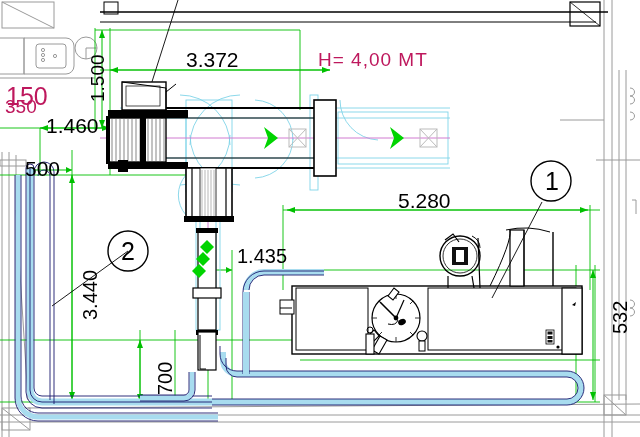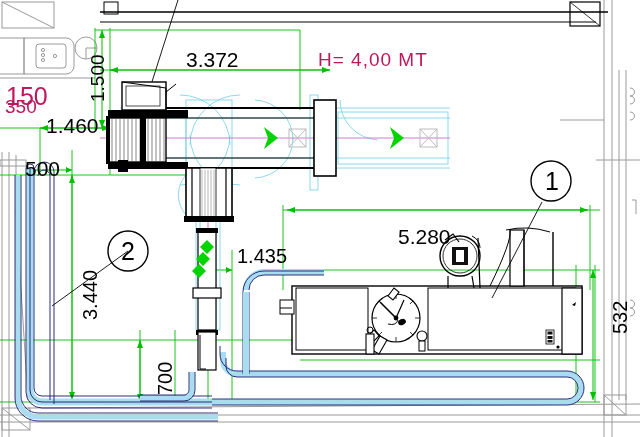--- a/index.html
+++ b/index.html
@@ -361,21 +361,21 @@
     <div class="dimtext" style="left:46px;top:115px;font-size:21px;">1.460</div>
 
     <div class="dimtext" style="left:25px;top:158px;font-size:21px;">500</div>
 
     <div class="dimtext rot90" style="left:80px;top:320px;font-size:20px;">3.440</div>
 
     <div class="dimtext rot90" style="left:155px;top:395px;font-size:20px;">700</div>
 
     <div class="dimtext" style="left:237px;top:246px;font-size:20px;">1.435</div>
 
-    <div class="dimtext" style="left:398px;top:190px;font-size:21px;margin-top:36px;">5.280</div>
+    <div class="dimtext" style="left:398px;top:190px;font-size:21px;">5.280</div>
 
     <div class="dimtext rot90" style="left:610px;top:334px;font-size:20px;">532</div>
   </div>
 
   <div>
     <div class="dimtext graytext" style="left:318px;top:50px;font-size:19px;letter-spacing:1px;">H= 4,00 MT</div>
     <div class="dimtext graytext" style="left:6px;top:84px;font-size:25px;">150</div>
     <div class="dimtext graytext" style="left:5px;top:97px;font-size:19px;">350</div>
   </div>
 

